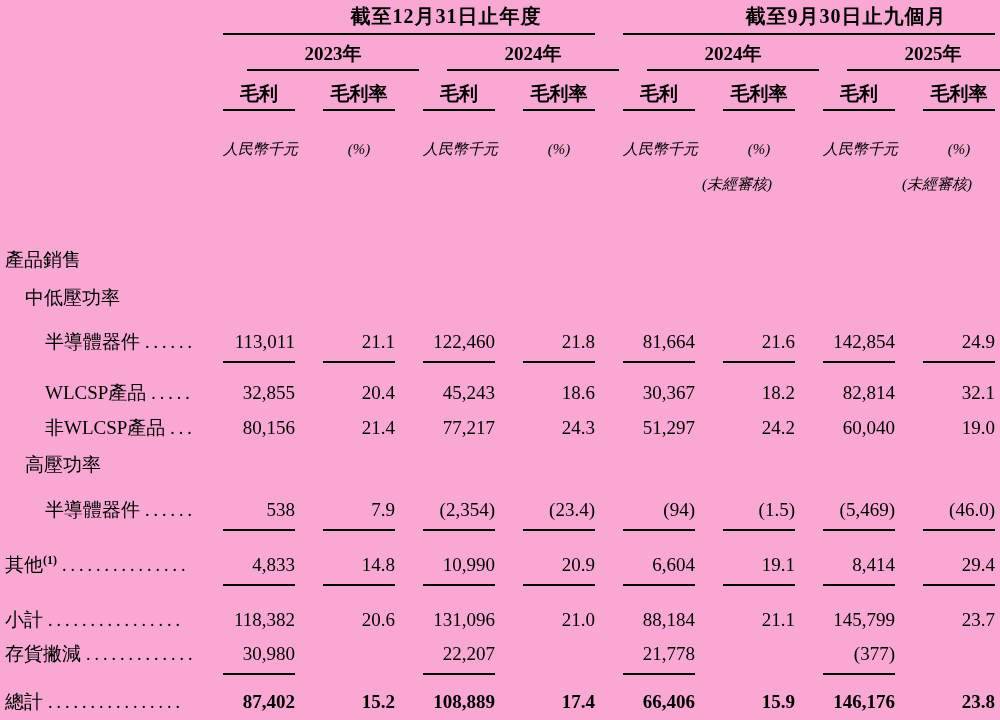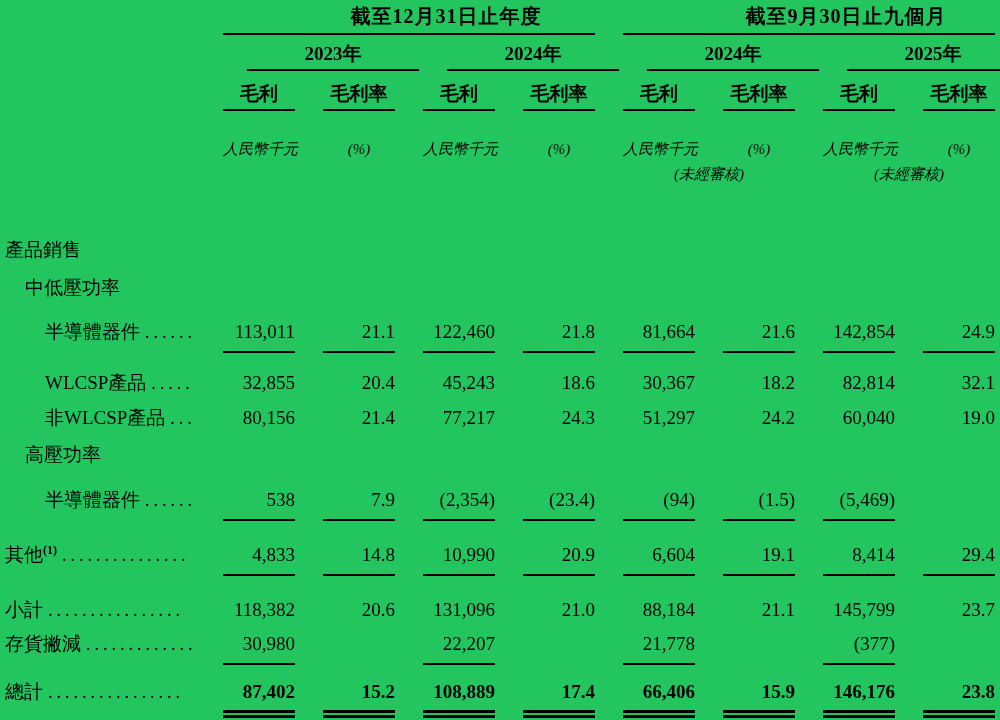--- a/index.html
+++ b/index.html
@@ -1,30 +1,30 @@
 <!DOCTYPE html>
 <html><head>
 <meta charset="utf-8">
 <style>
   html,body{margin:0;padding:0;background:#ffffff;}
   .page{
     position:relative;
     width:1000px;height:720px;
-    background:#22c55e;color:#000;
+    background:#f9a8d4;color:#000;
     font-family:"Liberation Serif","DejaVu Serif",serif;
     box-sizing:border-box;
     padding-top:4px;
     overflow:hidden;
   }
   
   .hrowA{display:grid;grid-template-columns:195px 400px 400px;}
   .hrowB{display:grid;grid-template-columns:195px 200px 200px 200px 200px;margin-top:8px;margin-left:24px;}
   .hrowC{display:grid;grid-template-columns:195px repeat(8,100px);margin-top:12px;}
   .hrowD{display:grid;grid-template-columns:195px repeat(8,100px);margin-top:28px;}
-  .hrowE{display:grid;grid-template-columns:595px 200px 200px;margin-top:5px;}
+  .hrowE{display:grid;grid-template-columns:595px 200px 200px;margin-top:15px;padding-left:28px;}
   .gline{margin-left:28px;border-bottom:2px solid #000;text-align:center;}
   .pA{font-weight:bold;font-size:20px;line-height:24px;letter-spacing:1px;padding-bottom:5px;}
   .pA .shift{display:inline-block;transform:translateX(37px);white-space:nowrap;}
   .pB{font-weight:bold;font-size:19px;line-height:22px;padding-bottom:4px;}
   .pC{font-weight:bold;font-size:19px;line-height:22px;padding-bottom:4px;}
   .uline{margin-left:28px;text-align:center;font-style:italic;font-size:15px;line-height:20px;white-space:nowrap;}
   
   .row{display:grid;grid-template-columns:195px repeat(8,100px);align-items:baseline;
        font-size:19px;line-height:24px;}
   .lab{white-space:nowrap;overflow:hidden;}
@@ -144,20 +144,21 @@
 
   <div class="row m21">
     <div class="lab i2"><span class="b">半導體器件</span><span class="dots">.......</span></div>
     <div class="c"><span class="v u1">538</span></div>
     <div class="c"><span class="v u1">7.9</span></div>
     <div class="c"><span class="v u1">(2,354)</span></div>
     <div class="c"><span class="v u1">(23.4)</span></div>
     <div class="c"><span class="v u1">(94)</span></div>
     <div class="c"><span class="v u1">(1.5)</span></div>
     <div class="c"><span class="v u1">(5,469)</span></div>
+    <div class="c"><span class="v u1">(46.0)</span></div>
   </div>
 
   <div class="row m22">
     <div class="lab i0"><span class="b">其他</span><sup class="fn">(1)</sup><span class="dots">...............</span></div>
     <div class="c"><span class="v u1">4,833</span></div>
     <div class="c"><span class="v u1">14.8</span></div>
     <div class="c"><span class="v u1">10,990</span></div>
     <div class="c"><span class="v u1">20.9</span></div>
     <div class="c"><span class="v u1">6,604</span></div>
     <div class="c"><span class="v u1">19.1</span></div>

